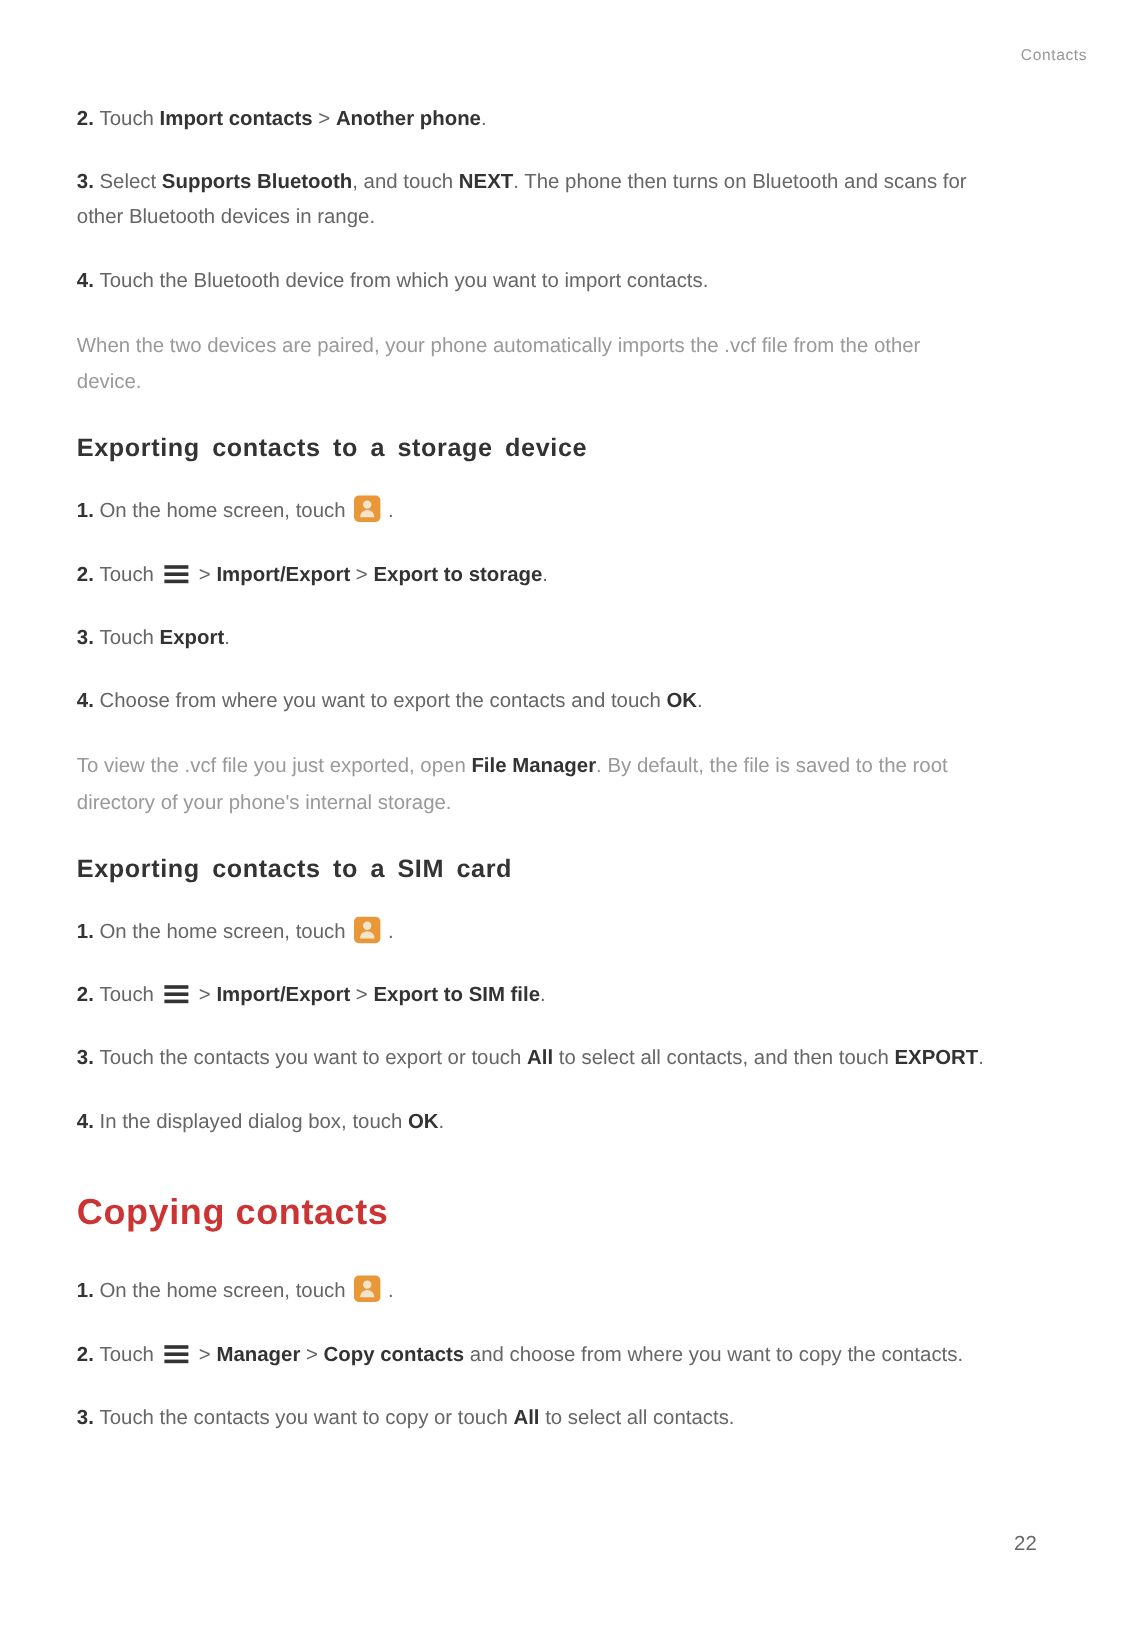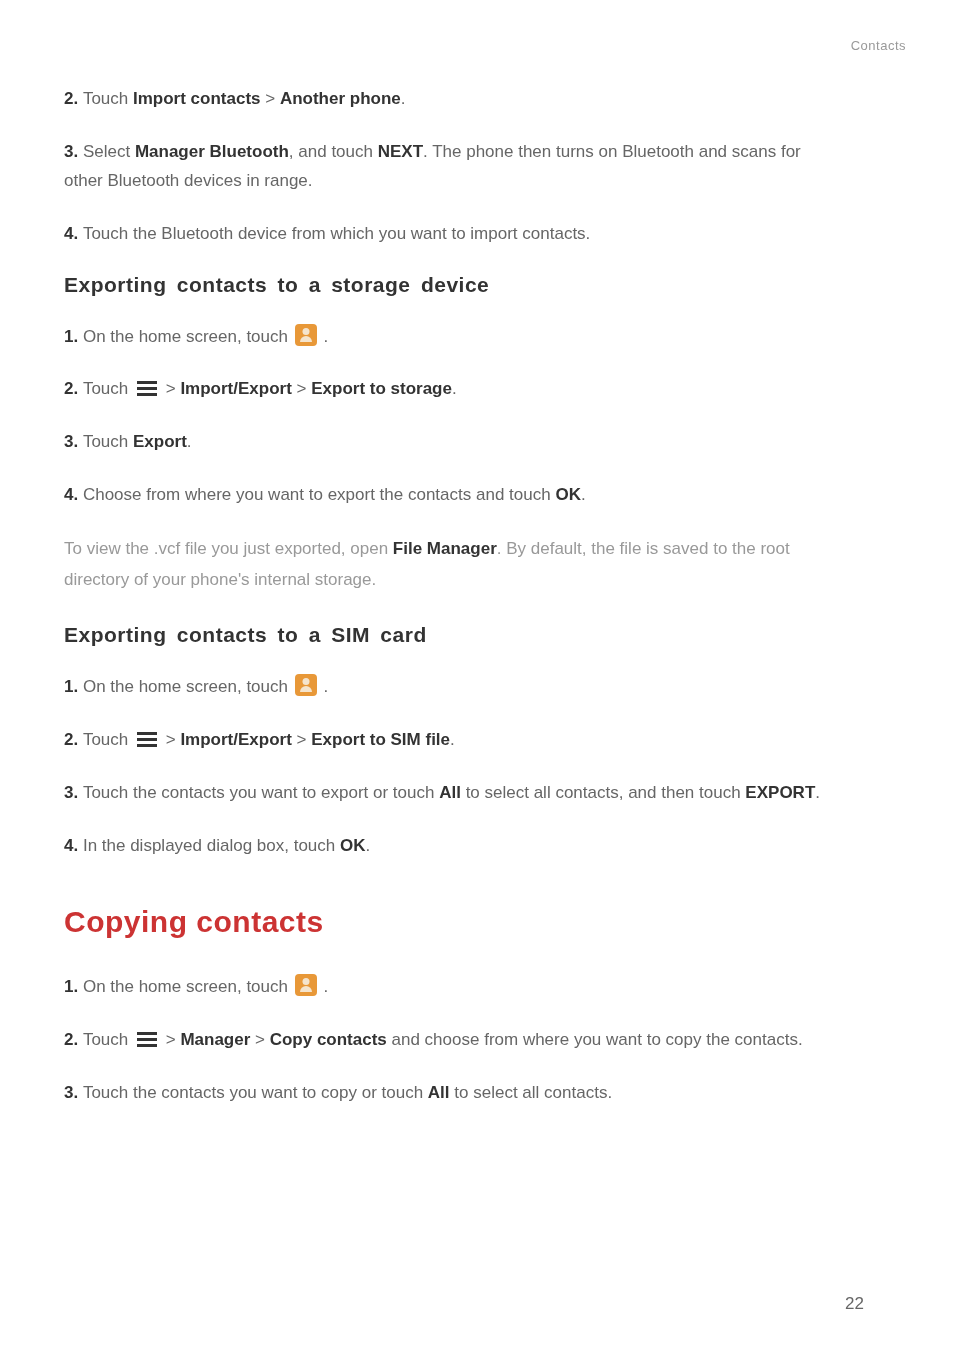--- a/index.html
+++ b/index.html
@@ -111,39 +111,40 @@
     }
     .icon-menu::before {
       top: 0;
       box-shadow: 0 6px 0 #333333;
     }
     .icon-menu::after {
       top: 12px;
     }
     .page-num {
       position: absolute;
-      bottom: 40px;
+      bottom: 57px;
       right: 90px;
       font-size: 17px;
       color: #666666;
     }
   </style>
 </head>
 <body>
 
 <div class="header-label">Contacts</div>
 
 <div class="content">
 
   <div>
       <div class="step"><span class="step-num">2. </span>Touch <span class="bold">Import contacts</span> &gt; <span class="bold">Another phone</span>.</div>
-      <div class="step"><span class="step-num">3. </span>Select <span class="bold">Manager Bluetooth</span>, and touch <span class="bold">NEXT</span>. The phone then turns on Bluetooth and scans for other Bluetooth devices in range.</div>
+      <div class="step"><span class="step-num">3. </span>Select <span class="bold">Supports Bluetooth</span>, and touch <span class="bold">NEXT</span>. The phone then turns on Bluetooth and scans for other Bluetooth devices in range.</div>
       <div class="step"><span class="step-num">4. </span>Touch the Bluetooth device from which you want to import contacts.</div>
     </div>
 
+  <p class="body-para">When the two devices are paired, your phone automatically imports the .vcf file from the other device.</p>
 
   <h2 class="section-h2">Exporting contacts to a storage device</h2>
   <div>
       <div class="step"><span class="step-num">1. </span>On the home screen, touch <span class="icon-contacts"></span> .</div>
       <div class="step"><span class="step-num">2. </span>Touch <span class="icon-menu"></span> &gt; <span class="bold">Import/Export</span> &gt; <span class="bold">Export to storage</span>.</div>
       <div class="step"><span class="step-num">3. </span>Touch <span class="bold">Export</span>.</div>
       <div class="step"><span class="step-num">4. </span>Choose from where you want to export the contacts and touch <span class="bold">OK</span>.</div>
     </div>
   <p class="body-para">To view the .vcf file you just exported, open <span class="bold">File Manager</span>. By default, the file is saved to the root directory of your phone's internal storage.</p>
 

